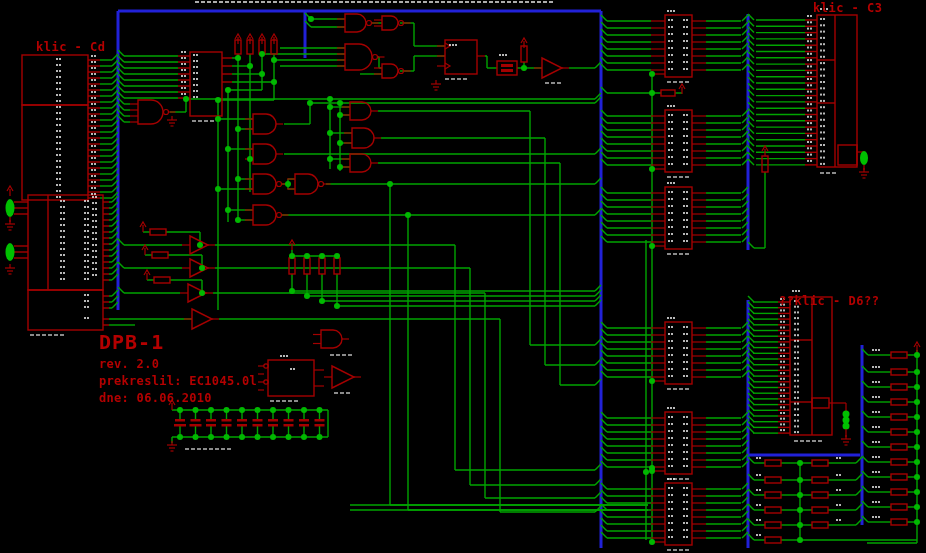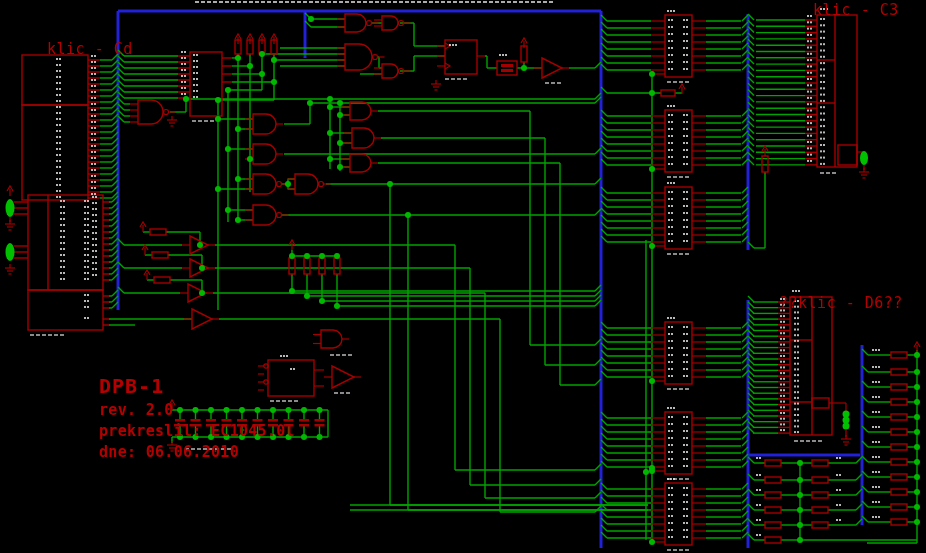--- a/index.html
+++ b/index.html
@@ -1,22 +1,22 @@
 <!DOCTYPE html>
 <html><head>
 <meta charset="utf-8">
 <style>
   html,body{margin:0;padding:0;background:#000;}
   .stage{position:relative;width:926px;height:553px;background:#000;overflow:hidden;
          font-family:"DejaVu Sans Mono","Liberation Mono",monospace;}
   svg{position:absolute;left:0;top:0;}
-  .lbl{position:absolute;color:#b40000;font-weight:normal;font-size:15px;letter-spacing:0.5px;white-space:pre;}
+  .lbl{position:absolute;color:#b40000;font-weight:bold;font-size:12px;letter-spacing:0.5px;white-space:pre;}
   .titleblock{position:absolute;left:99px;top:330px;color:#b40000;}
-  .tb-title{font-size:20px;font-weight:bold;letter-spacing:1px;margin-top:44px;}
-  .tb-line{font-size:15px;font-weight:bold;margin-top:3px;letter-spacing:0.3px;}
+  .tb-title{font-size:20px;font-weight:bold;letter-spacing:1px;}
+  .tb-line{font-size:12px;font-weight:bold;margin-top:3px;letter-spacing:0.3px;}
 </style>
 </head>
 <body>
 
 <div class="stage">
   <svg id="sch" width="926" height="553" viewBox="0 0 926 553">
     <g id="gBus">
         <line x1="118" y1="11" x2="601" y2="11" stroke="#2121d8" stroke-width="3"></line>
         <line x1="118" y1="11" x2="118" y2="310" stroke="#2121d8" stroke-width="3"></line>
         <line x1="305" y1="11" x2="305" y2="58" stroke="#2121d8" stroke-width="3"></line>
@@ -2113,21 +2113,21 @@
         <rect x="878" y="486" width="2" height="2" fill="#e6e6e6" opacity="0.8"></rect>
         <rect x="872" y="501" width="2" height="2" fill="#e6e6e6" opacity="0.8"></rect>
         <rect x="875" y="501" width="2" height="2" fill="#e6e6e6" opacity="0.8"></rect>
         <rect x="878" y="501" width="2" height="2" fill="#e6e6e6" opacity="0.8"></rect>
         <rect x="872" y="516" width="2" height="2" fill="#e6e6e6" opacity="0.8"></rect>
         <rect x="875" y="516" width="2" height="2" fill="#e6e6e6" opacity="0.8"></rect>
         <rect x="878" y="516" width="2" height="2" fill="#e6e6e6" opacity="0.8"></rect>
       </g>
   </svg>
 
-  <div class="lbl" style="left:47px;top:40px">klic - Cd</div>
+  <div class="lbl" style="left:36px;top:40px">klic - Cd</div>
   <div class="lbl" style="left:813px;top:1px">klic - C3</div>
   <div class="lbl" style="left:779px;top:294px">??klic - D6??</div>
 
   <div class="titleblock">
     <div class="tb-title">DPB-1</div>
     <div class="tb-line">rev. 2.0</div>
     <div class="tb-line">prekreslil: EC1045.0l</div>
     <div class="tb-line">dne: 06.06.2010</div>
   </div>
 </div>

